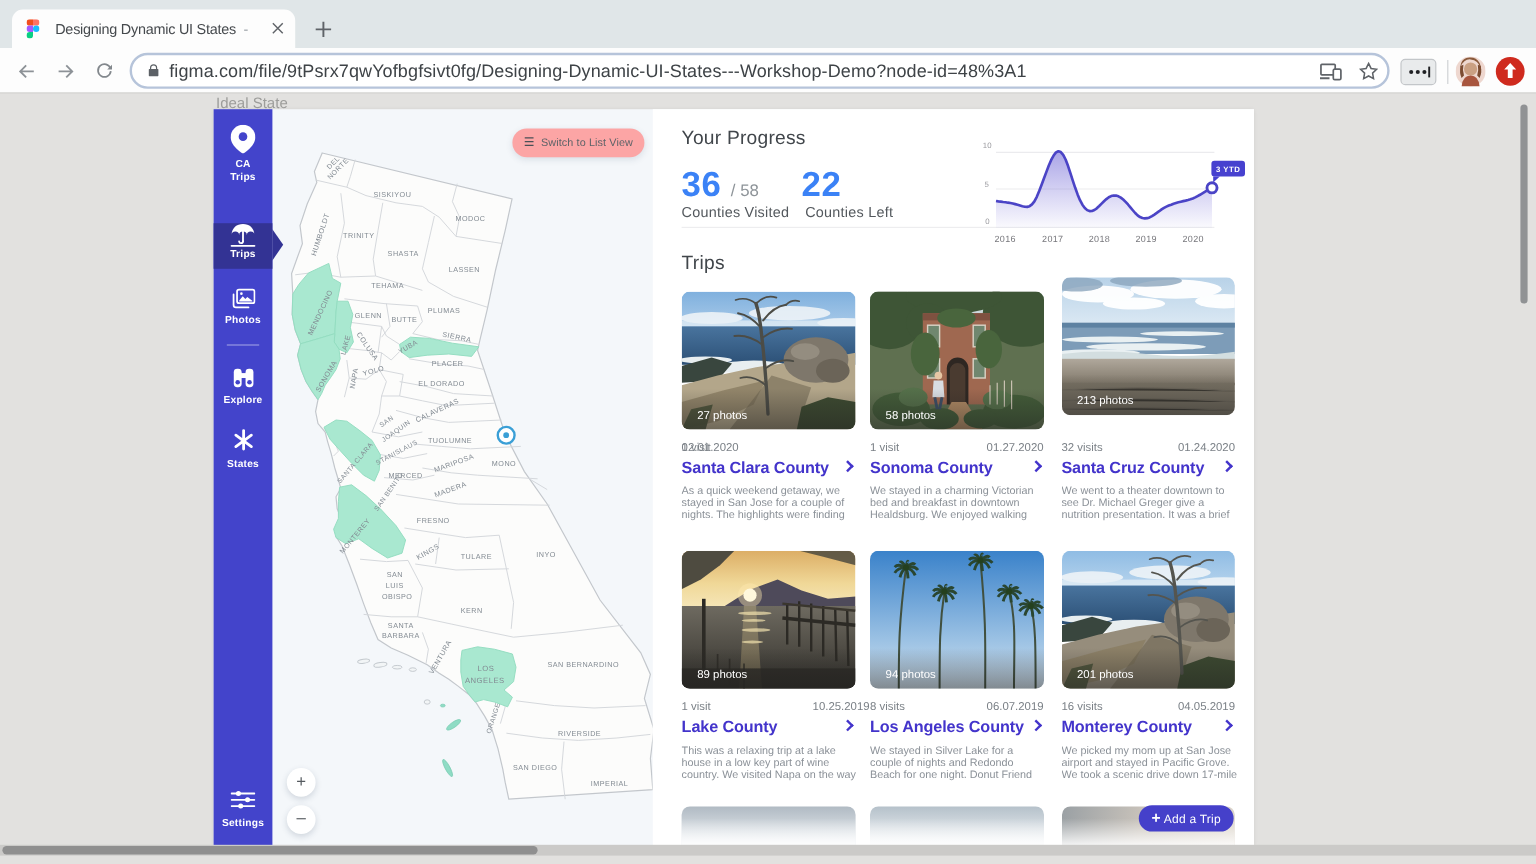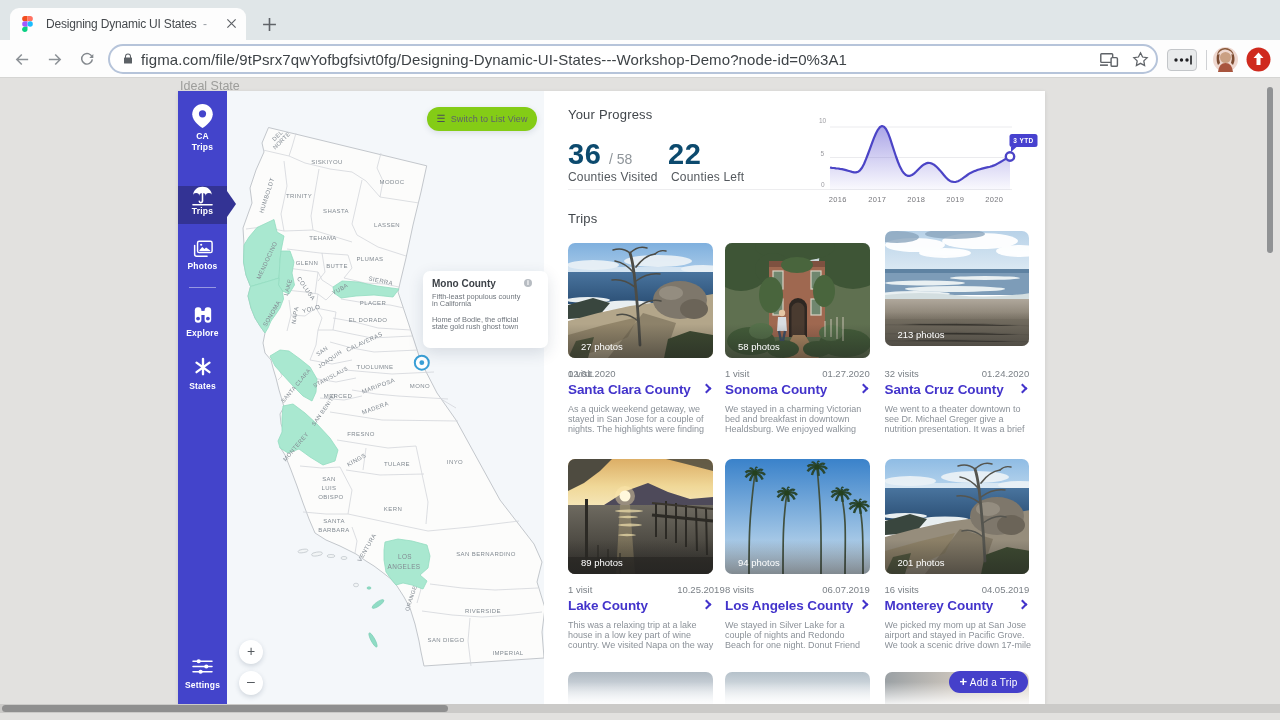--- a/index.html
+++ b/index.html
@@ -18,27 +18,27 @@
   #framelabel { position:absolute; left:180px; top:79px; font-size:12.5px; color:#9d9d9b; }
   #frame { position:absolute; left:178px; top:91px; width:867px; height:614px; background:#f4f7fa; box-shadow:0 1px 4px rgba(0,0,0,0.10); }
   
   #sidebar { position:absolute; left:0; top:0; width:49px; height:614px; background:#4344cb; }
   .sbitem { position:absolute; left:0; width:49px; text-align:center; color:#fff; }
   .sblabel { font-size:8.5px; font-weight:bold; letter-spacing:0.2px; color:#fff; }
   #sbactive { position:absolute; left:0; top:95px; width:49px; height:38px; background:#333394; }
   #sbarrow { position:absolute; left:49px; top:100px; width:0; height:0; border-left:9px solid #333394; border-top:13.5px solid transparent; border-bottom:13.5px solid transparent; }
   
   #map { position:absolute; left:49px; top:0; width:317px; height:614px; overflow:visible; }
-  #listviewbtn { position:absolute; left:200px; top:16px; width:110px; height:24px; background:#84cc16; border-radius:12px; box-shadow:0 2px 6px rgba(40,60,90,0.13); font-size:9px; color:#5d6368; line-height:24px; text-align:center; letter-spacing:0.1px; }
+  #listviewbtn { position:absolute; left:200px; top:16px; width:110px; height:24px; background:#fca5a5; border-radius:12px; box-shadow:0 2px 6px rgba(40,60,90,0.13); font-size:9px; color:#5d6368; line-height:24px; text-align:center; letter-spacing:0.1px; }
   #tooltip { position:absolute; left:245px; top:180px; width:125px; height:77px; background:#fff; border-radius:7px; box-shadow:0 5px 16px rgba(30,50,80,0.14); z-index:5; }
   .zoombtn { position:absolute; left:12px; width:24px; height:24px; border-radius:50%; background:#fff; box-shadow:0 2px 5px rgba(40,60,90,0.18); text-align:center; line-height:22px; font-size:14px; color:#555a5f; }
   
   #panel { position:absolute; left:366px; top:0; width:501px; height:614px; background:#fff; overflow:hidden; }
-  .h13 { font-size:13px; color:#41464b; letter-spacing:0.2px; }
-  .bignum { font-size:29px; font-weight:bold; color:#0c4a6e; letter-spacing:0.5px; }
+  .h13 { font-size:16px; color:#41464b; letter-spacing:0.2px; }
+  .bignum { font-size:29px; font-weight:bold; color:#3b82f6; letter-spacing:0.5px; }
   .cardmeta { font-size:9.5px; color:#7b8187; }
   .cardtitle { font-size:13.5px; font-weight:bold; color:#4334cb; letter-spacing:-0.1px; }
   .carddesc { font-size:9px; line-height:10.15px; color:#8b9198; letter-spacing:0px; max-height:31px; overflow:hidden; }
   .photo { position:absolute; width:144.7px; height:115px; border-radius:7px; overflow:hidden; }
   .badge { position:absolute; left:13px; bottom:6px; font-size:9.5px; color:#fff; z-index:3; }
   .pshade { position:absolute; left:0; bottom:0; width:100%; height:34px; background:linear-gradient(rgba(0,0,0,0), rgba(30,30,30,0.45)); z-index:2; }
   .chev { position:absolute; width:7px; height:7px; border-right:2px solid #4334cb; border-top:2px solid #4334cb; transform:rotate(45deg); }
   
   #hsb-track { position:absolute; left:0; top:704px; width:1280px; height:9px; background:#cbcac8; }
   #hsb-thumb { position:absolute; left:2px; top:705px; width:446px; height:7px; background:#8f8f8f; border-radius:4px; }
@@ -71,21 +71,21 @@
     <path fill="none" stroke="#8d9297" stroke-width="2.2" d="M4 12h15M13 5l7 7-7 7"></path>
   </svg>
 <svg class="abs" style="left:79px;top:51px" width="16" height="16" viewBox="0 0 24 24">
     <path fill="none" stroke="#83888d" stroke-width="2.2" d="M19.6 9A8 8 0 1 0 20 12.5"></path>
     <path fill="#83888d" d="M21.5 4.5v6h-6z"></path>
   </svg>
 <div id="omnibox"></div>
 <svg class="abs" style="left:122px;top:51px" width="12" height="15" viewBox="0 0 24 24">
     <path fill="#5c6166" d="M6 10V8a6 6 0 1 1 12 0v2h1a1 1 0 0 1 1 1v10a1 1 0 0 1-1 1H5a1 1 0 0 1-1-1V11a1 1 0 0 1 1-1zm2 0h8V8a4 4 0 1 0-8 0z"></path>
   </svg>
-<div id="urltext">figma.com/file/9tPsrx7qwYofbgfsivt0fg/Designing-Dynamic-UI-States---Workshop-Demo?node-id=0%3A1</div>
+<div id="urltext">figma.com/file/9tPsrx7qwYofbgfsivt0fg/Designing-Dynamic-UI-States---Workshop-Demo?node-id=48%3A1</div>
 <svg class="abs" style="left:1100px;top:52px" width="19" height="16" viewBox="0 0 24 20">
     <g fill="none" stroke="#5f6368" stroke-width="1.8">
       <rect x="1" y="2" width="15" height="11" rx="1"></rect>
       <path d="M0 16.5h10" stroke-width="2"></path>
       <rect x="14" y="7" width="8" height="11" rx="1.5" fill="#fff"></rect>
     </g>
   </svg>
 <svg class="abs" style="left:1132px;top:51px" width="17" height="17" viewBox="0 0 24 24">
     <path fill="none" stroke="#5f6368" stroke-width="1.8" d="M12 2.6l2.9 5.9 6.5.9-4.7 4.6 1.1 6.5-5.8-3.1-5.8 3.1 1.1-6.5L2.6 9.4l6.5-.9z"></path>
   </svg>
@@ -303,26 +303,20 @@
         <text x="446" y="642">SAN DIEGO</text>
         <text x="508" y="655">IMPERIAL</text>
       </g>
       <circle cx="421.8" cy="362.7" r="7" fill="#fff" stroke="#3a9fd6" stroke-width="2"></circle>
       <circle cx="421.8" cy="362.7" r="2.4" fill="#3a9fd6"></circle>
     </svg>
     <div id="listviewbtn"><span style="font-size:10px;color:#4a5056">☰</span>&nbsp; Switch to List View</div>
     <div class="zoombtn" style="top:549px">+</div>
     <div class="zoombtn" style="top:580px;line-height:20px">–</div>
   </div>
-  <div id="tooltip">
-    <div class="abs" style="left:9px;top:7px;font-size:10px;font-weight:bold;color:#3c4147;letter-spacing:0px">Mono County</div>
-    <div class="abs" style="left:101px;top:8px;width:8px;height:8px;line-height:8px!important;border-radius:50%;background:#b7bcc2;color:#fff;font-size:7px;text-align:center;line-height:9px;font-weight:bold">i</div>
-    <div class="abs" style="left:9px;top:21.5px;font-size:7.4px;line-height:7.2px;color:#6e747b">Fifth-least populous county<br>in California</div>
-    <div class="abs" style="left:9px;top:44.5px;font-size:7.4px;line-height:7.2px;color:#6e747b">Home of Bodie, the official<br>state gold rush ghost town</div>
-  </div>
 
   <div id="panel">
     <div class="abs h13" style="left:24px;top:16px">Your Progress</div>
     <div class="abs" style="left:24px;top:47px;width:260px;height:34px">
       <span class="bignum">36</span><span style="font-size:14px;color:#8e9499">&nbsp; / 58</span>
       <span class="bignum" style="position:absolute;left:100px">22</span>
     </div>
     <div class="abs" style="left:24px;top:79px;font-size:12px;color:#53585d;letter-spacing:0.2px">Counties Visited</div>
     <div class="abs" style="left:127px;top:79px;font-size:12px;color:#53585d;letter-spacing:0.2px">Counties Left</div>
     <div class="abs" style="left:24px;top:98px;width:444px;height:1px;background:#ededef"></div>

